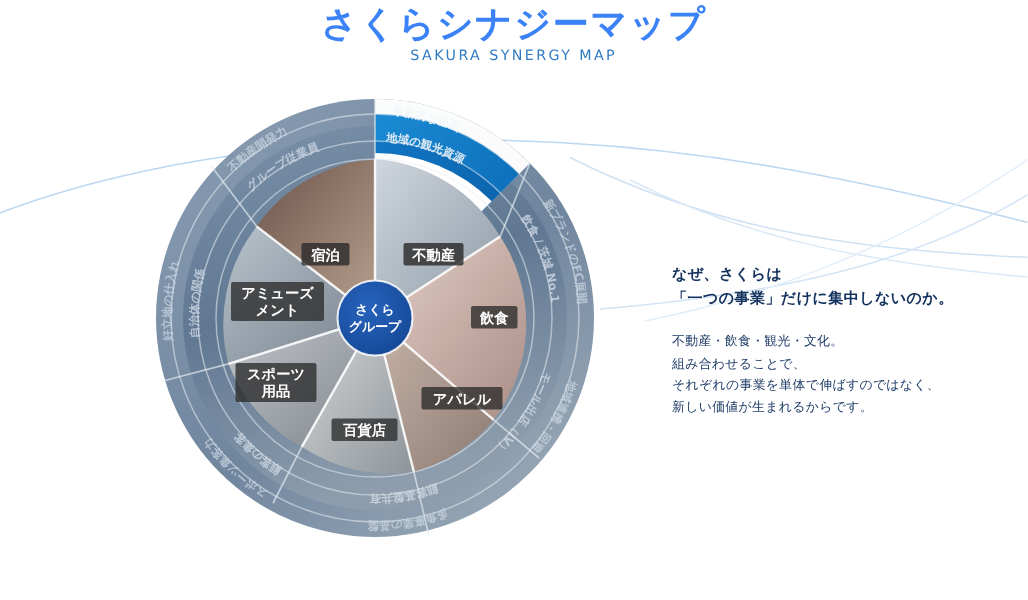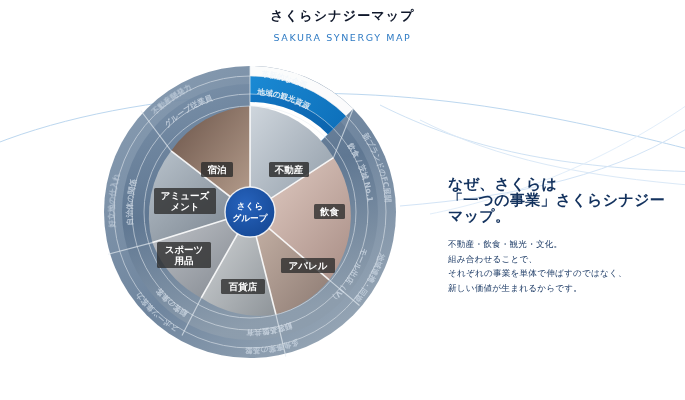--- a/index.html
+++ b/index.html
@@ -5,34 +5,34 @@
   html,body{margin:0;padding:0;}
   body{
     width:685px;height:400px;overflow:hidden;background:#ffffff;
     font-family:"DejaVu Sans","Liberation Sans",sans-serif;
     position:relative;
   }
   #bg-curves{position:absolute;left:0;top:0;width:685px;height:400px;pointer-events:none;}
   
   .header{position:absolute;left:0;top:4px;width:685px;text-align:center;}
   .title{
-    font-size:13px;font-weight:bold;color:#0f172a;letter-spacing:1.2px;
+    font-size:24px;font-weight:bold;color:#3b82f6;letter-spacing:1.2px;
     line-height:24px;margin:0;
   }
   .subtitle{
     font-size:9.5px;font-weight:normal;color:#2f7bc4;letter-spacing:1.6px;
     margin-top:4px;
   }
   
   #wheel-wrap{position:absolute;left:95px;top:62px;width:310px;height:300px;}
   #wheel{display:block;}
   
   .copy{position:absolute;left:448px;top:176px;width:230px;}
   .copy-head{
-    font-size:15px;font-weight:bold;color:#13325e;line-height:16px;
+    font-size:10px;font-weight:bold;color:#13325e;line-height:16px;
     letter-spacing:.3px;
   }
   .copy-body{
     margin-top:13px;font-size:8.6px;color:#1d3b66;line-height:14.5px;
     letter-spacing:.2px;
   }
   .copy-body div{white-space:nowrap;}
   
   .chip-text{font-weight:bold;}
 </style>
@@ -254,21 +254,21 @@
       <circle cx="155" cy="150" r="25" fill="none" stroke="#ffffff" stroke-width="1.4" opacity="0.85"></circle>
       <text x="155" y="147" text-anchor="middle" fill="#ffffff" font-size="8.6" font-weight="bold" font-family="'DejaVu Sans','Liberation Sans',sans-serif">さくら</text>
       <text x="155" y="158.5" text-anchor="middle" fill="#ffffff" font-size="8.6" font-weight="bold" font-family="'DejaVu Sans','Liberation Sans',sans-serif">グループ</text>
     </g>
   </svg>
 </div>
 
 <div class="copy">
   <div class="copy-head">
     <div>なぜ、さくらは</div>
-    <div>「一つの事業」さくらシナジーマップ。</div>
+    <div>「一つの事業」だけに集中しないのか。</div>
   </div>
   <div class="copy-body">
     <div>不動産・飲食・観光・文化。</div>
     <div>組み合わせることで、</div>
     <div>それぞれの事業を単体で伸ばすのではなく、</div>
     <div>新しい価値が生まれるからです。</div>
   </div>
 </div>
 
 </body></html>

